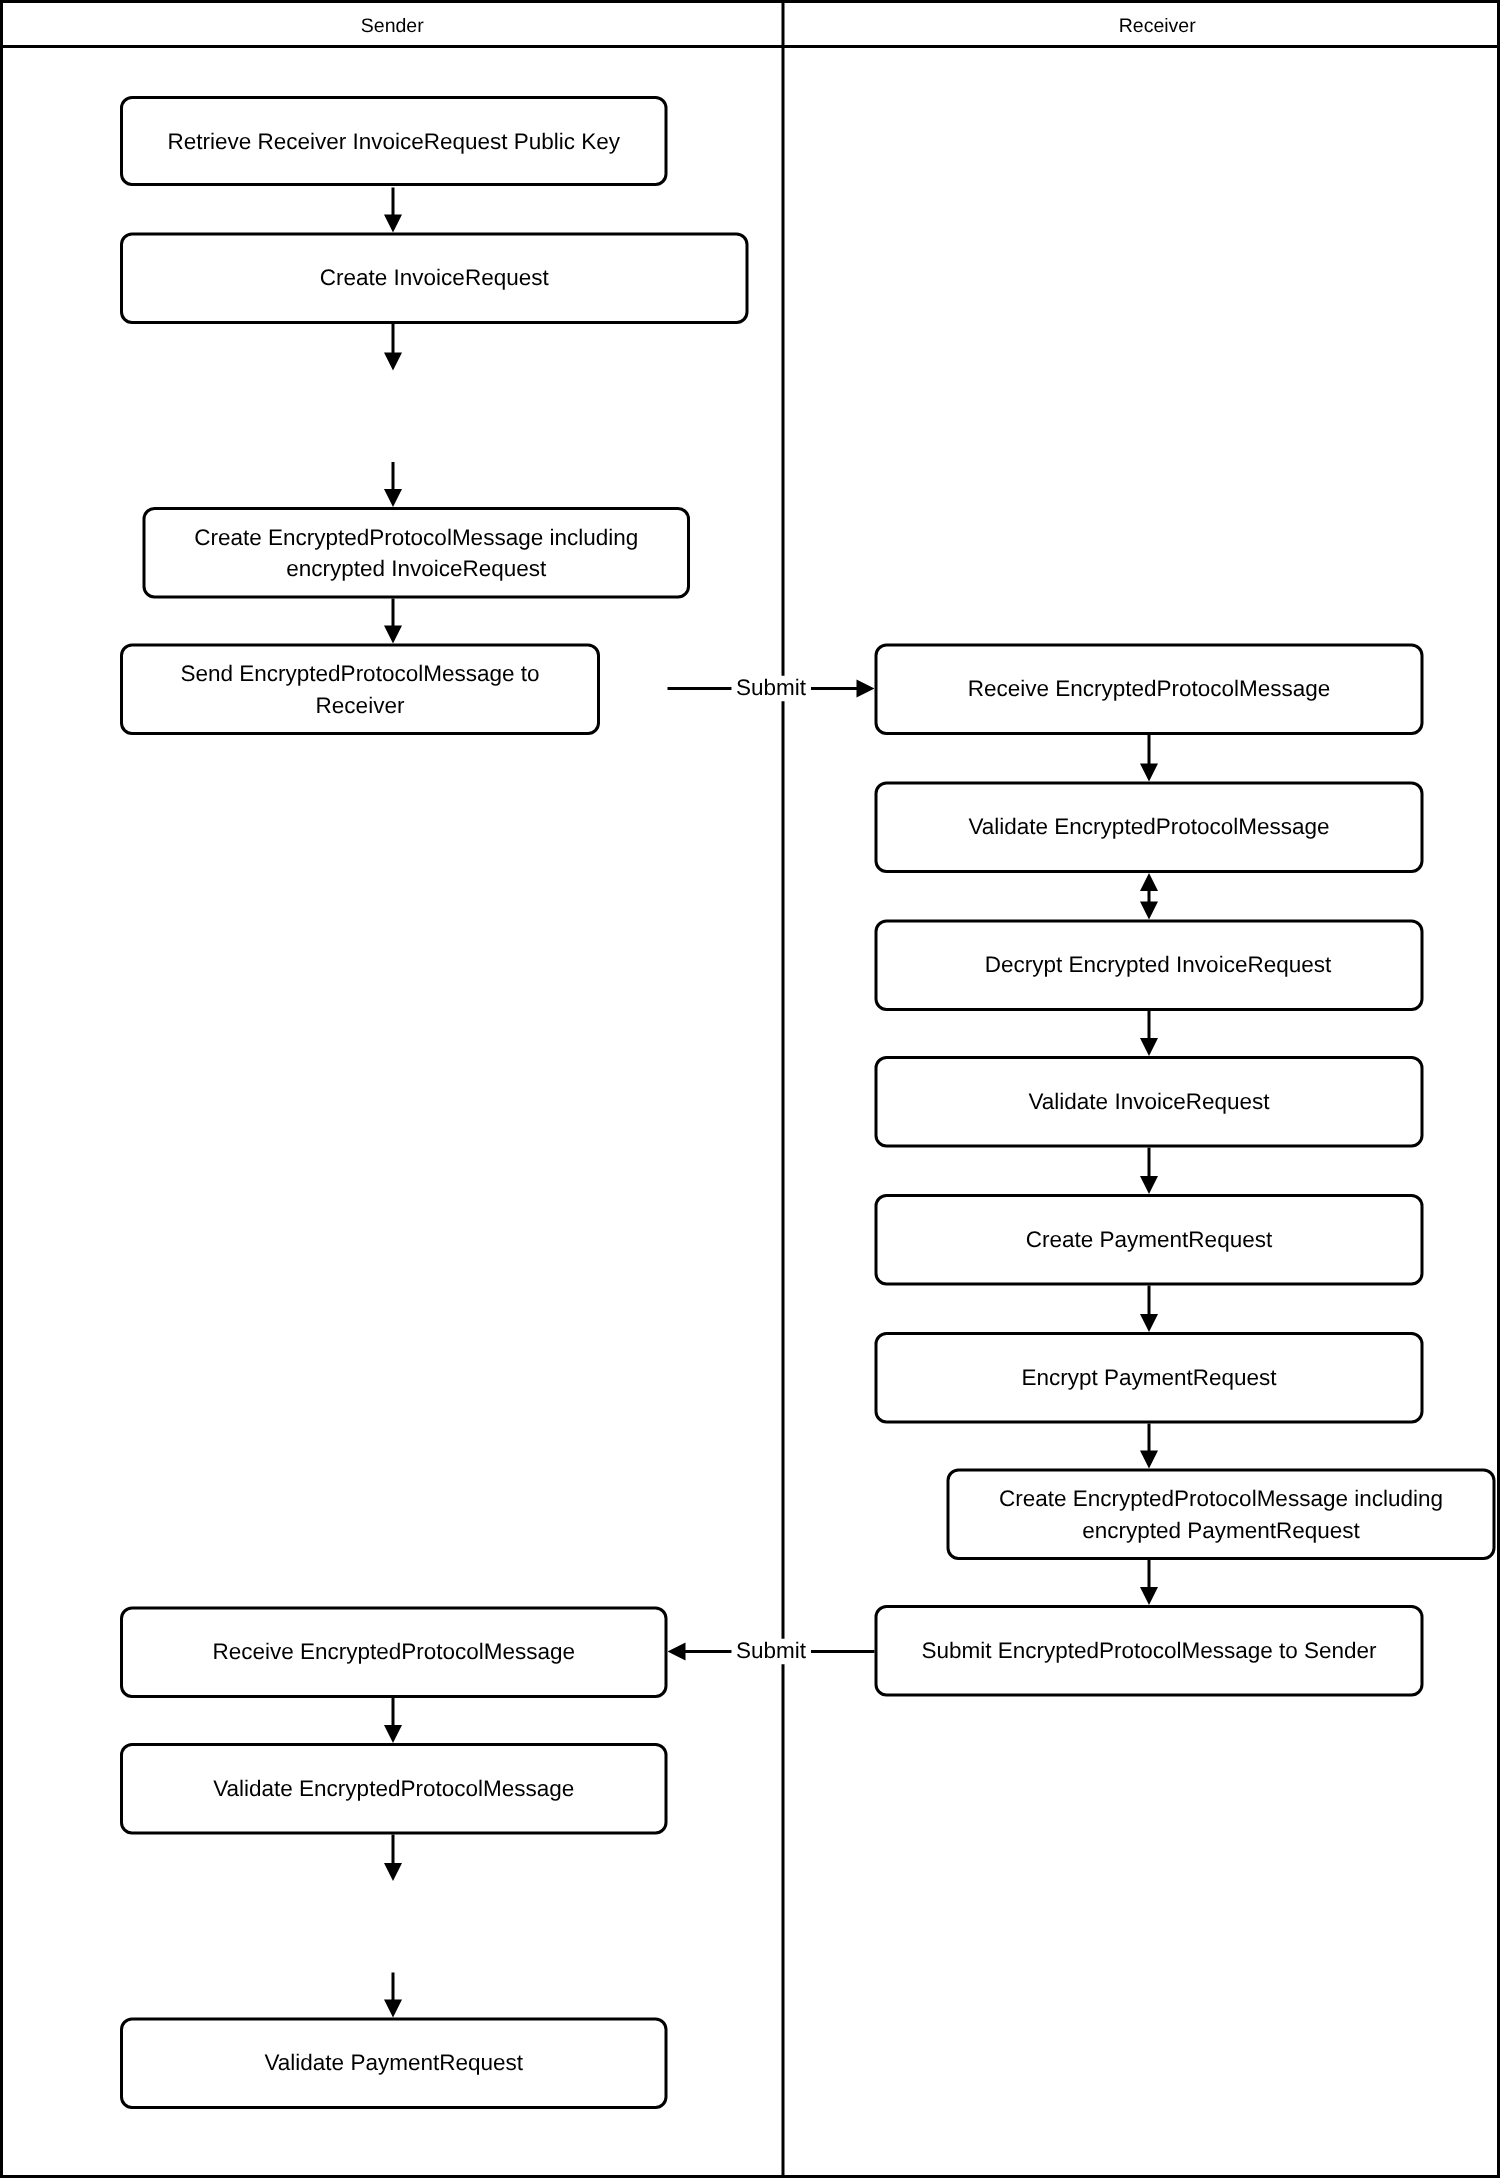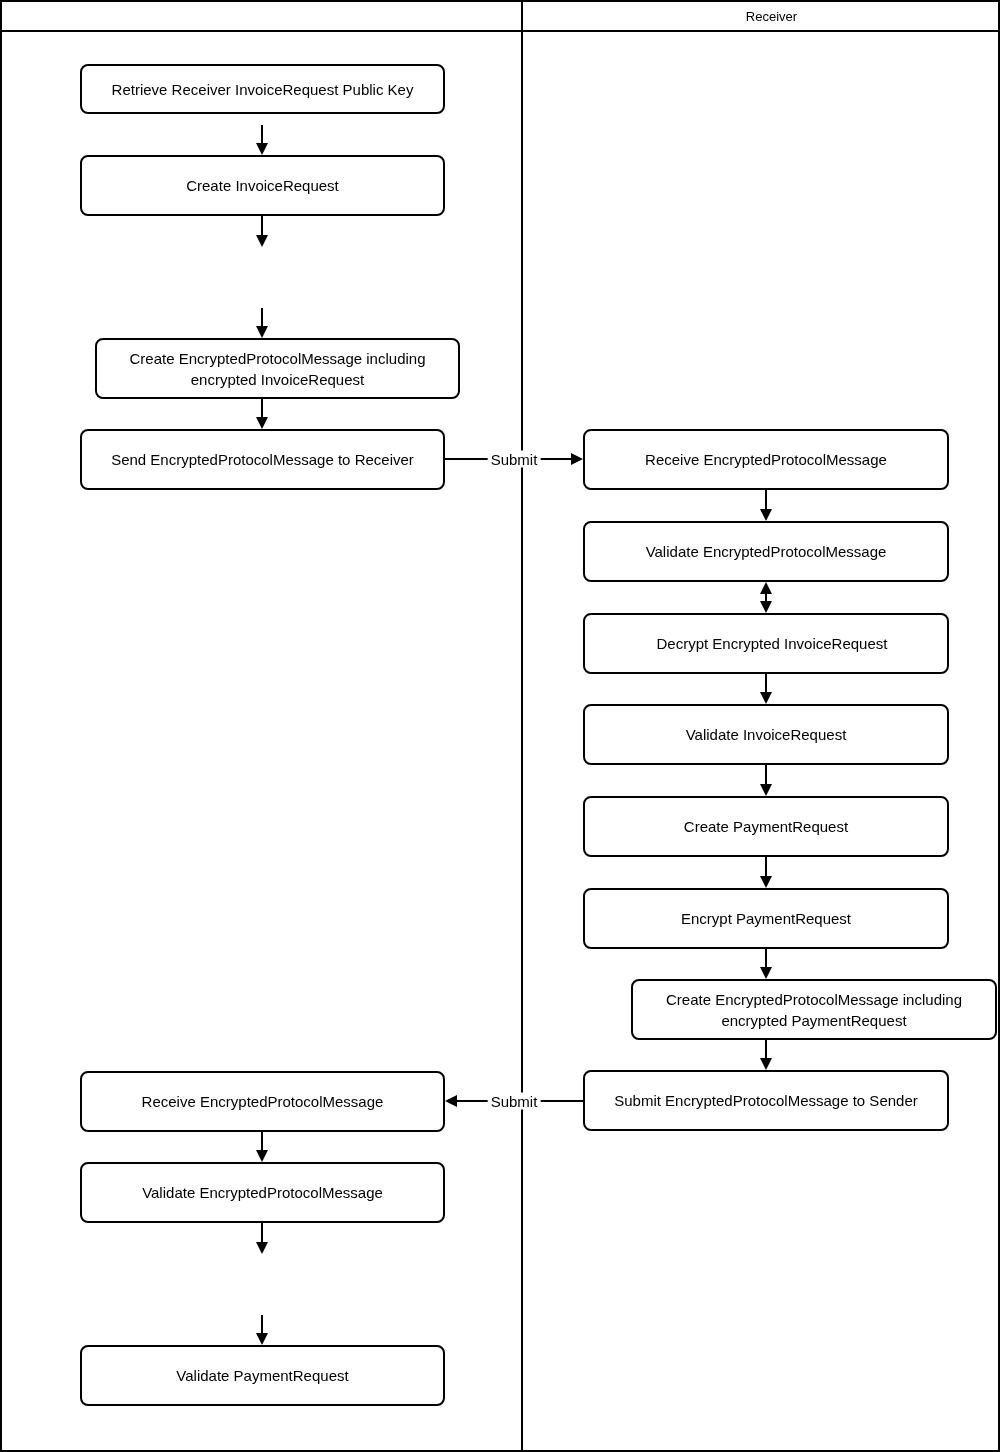--- a/index.html
+++ b/index.html
@@ -38,27 +38,28 @@
     border-top:6px solid transparent; border-bottom:6px solid transparent; border-right:12px solid #000; }
   .harrow .label { position:absolute; top:50%; left:50%; transform:translate(-50%,-50%);
     background:#fff; padding:0 3px; font-size:15px; white-space:nowrap; }
 </style>
 </head>
 <body>
 
 <div class="canvas">
 
   <div class="header"></div>
+  <div class="header-cell sender">Sender</div>
   <div class="header-cell receiver">Receiver</div>
   <div class="lane-divider"></div>
 
-  <div class="node" style="left:78px; top:62px; width:365px; height:50px;">Retrieve Receiver InvoiceRequest Public Key</div>
-  <div class="node" style="left:78px; top:153px; width:365px; height:61px;">Create InvoiceRequest</div>
+  <div class="node" style="left:78px; top:62px; width:365px; height:60px;">Retrieve Receiver InvoiceRequest Public Key</div>
+  <div class="node" style="left:78px; top:153px; width:419px; height:61px;">Create InvoiceRequest</div>
   <div class="node" style="left:93px; top:336px; width:365px; height:61px;">Create EncryptedProtocolMessage including encrypted InvoiceRequest</div>
-  <div class="node" style="left:78px; top:427px; width:365px; height:61px;">Send EncryptedProtocolMessage to Receiver</div>
+  <div class="node" style="left:78px; top:427px; width:320px; height:61px;">Send EncryptedProtocolMessage to Receiver</div>
 
   <div class="node" style="left:78px; top:1069px; width:365px; height:61px;">Receive EncryptedProtocolMessage</div>
   <div class="node" style="left:78px; top:1160px; width:365px; height:61px;">Validate EncryptedProtocolMessage</div>
   <div class="node" style="left:78px; top:1343px; width:365px; height:61px;">Validate PaymentRequest</div>
 
   <div class="node" style="left:581px; top:427px; width:366px; height:61px;">Receive EncryptedProtocolMessage</div>
   <div class="node" style="left:581px; top:519px; width:366px; height:61px;">Validate EncryptedProtocolMessage</div>
   <div class="node" style="left:581px; top:611px; width:366px; height:61px;padding-left:28px;">Decrypt Encrypted InvoiceRequest</div>
   <div class="node" style="left:581px; top:702px; width:366px; height:61px;">Validate InvoiceRequest</div>
   <div class="node" style="left:581px; top:794px; width:366px; height:61px;">Create PaymentRequest</div>

